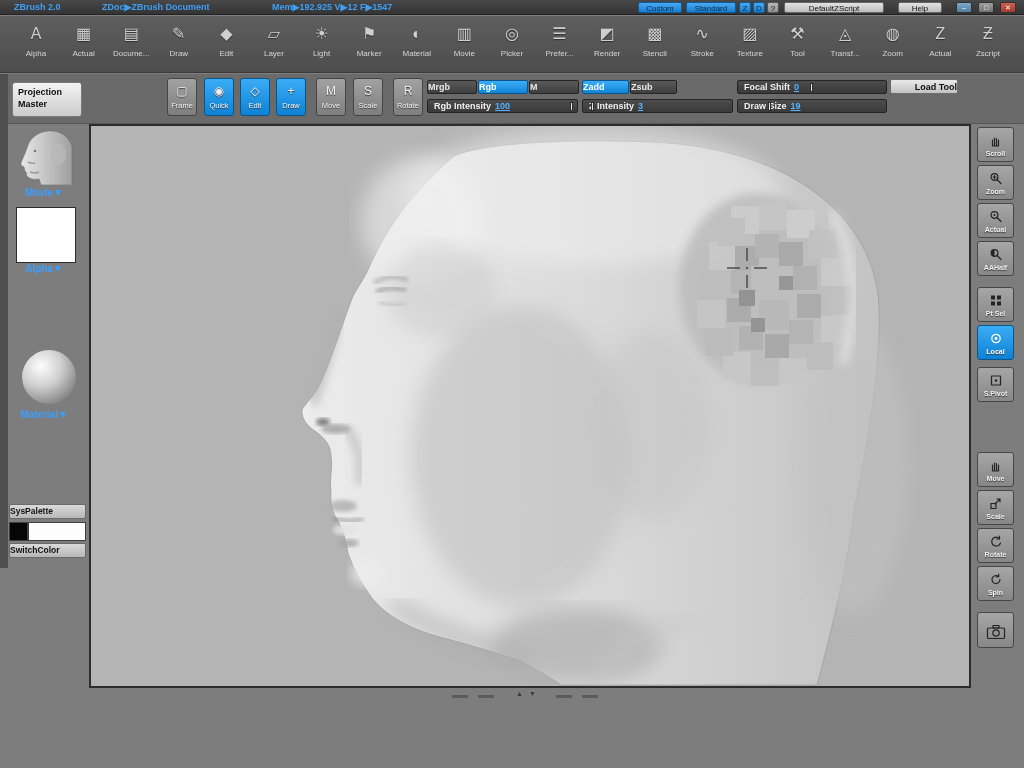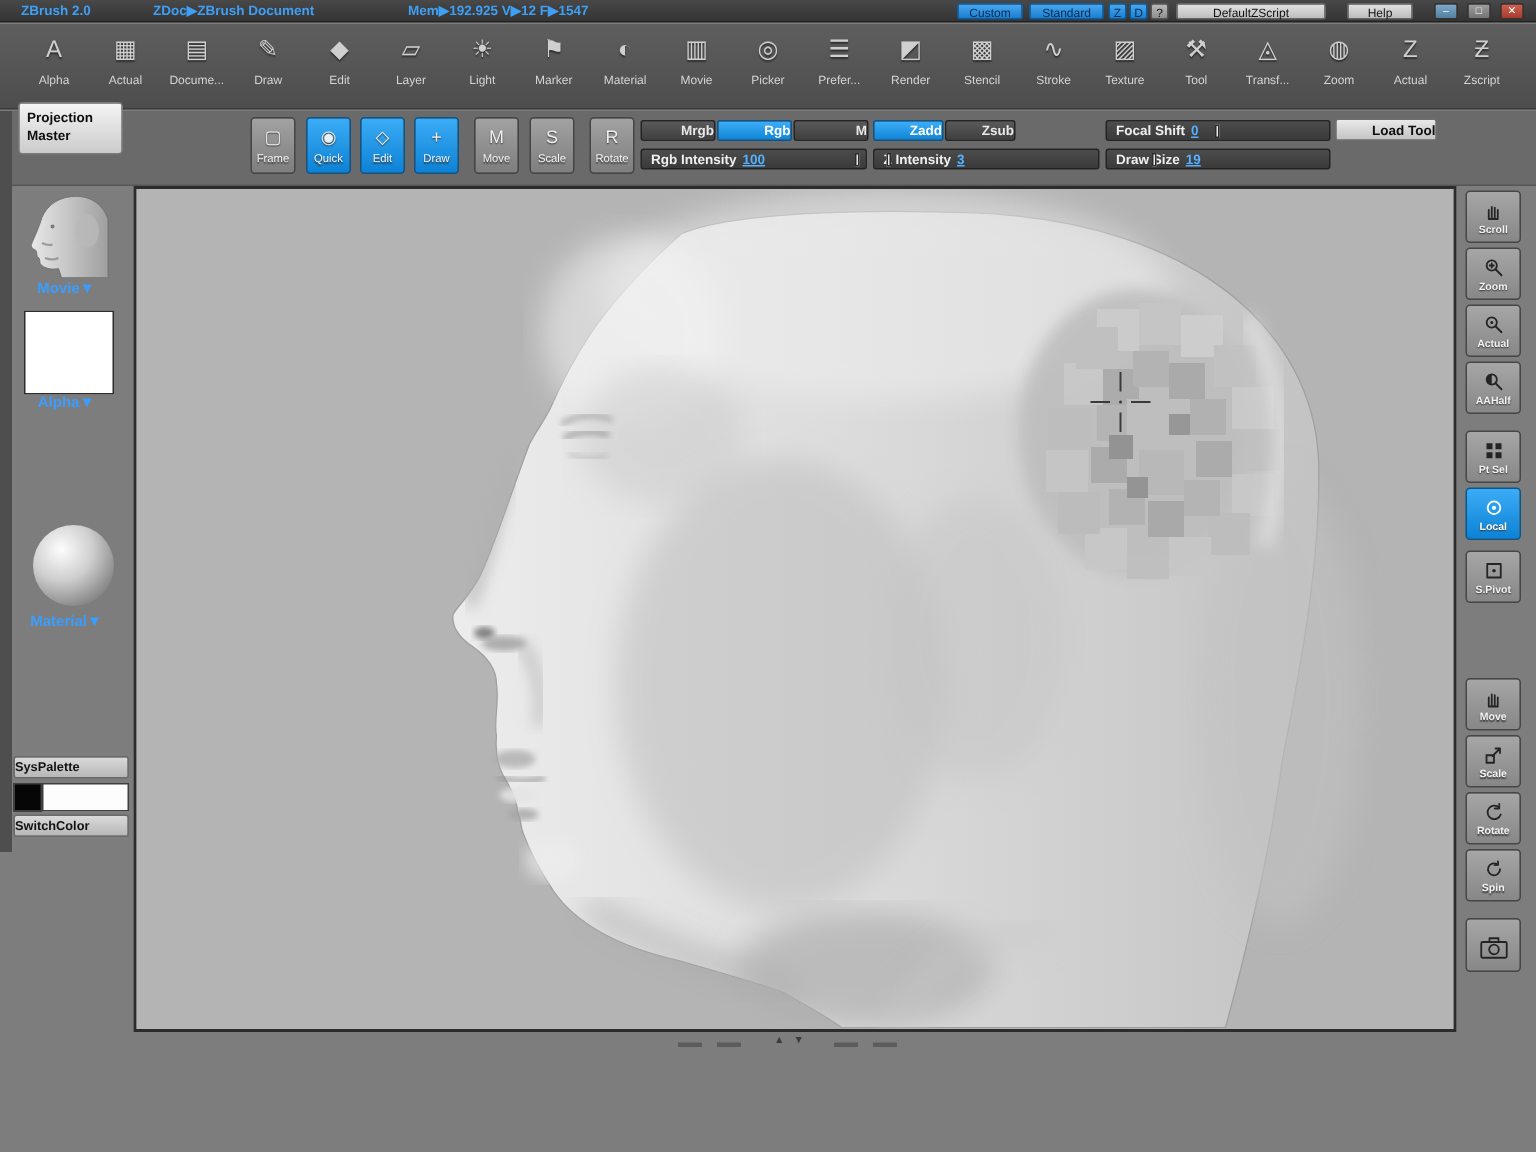--- a/index.html
+++ b/index.html
@@ -16,26 +16,26 @@
   .win-btn{position:absolute;top:2px;width:16px;height:11px;border-radius:2px;font-size:7px;line-height:10px;text-align:center;color:#fff;cursor:pointer;border:1px solid #333}
 
   
   #palettebar{position:absolute;left:0;top:16px;width:1024px;height:57px;background:linear-gradient(#5e5e5e,#4d4d4d);border-bottom:1px solid #3a3a3a;display:flex;justify-content:space-between;padding:5px 13px 0}
   .pal-item{width:46px;display:flex;flex-direction:column;align-items:center;cursor:pointer}
   .pal-icon{height:26px;font-size:16px;line-height:26px;color:#cfcfcf;text-shadow:0 1px 1px #2e2e2e}
   .pal-label{font-size:8px;color:#d4d4d4;margin-top:2px;white-space:nowrap}
 
   
   #shelf{position:absolute;left:0;top:74px;width:1024px;height:50px;background:#6a6a6a;border-bottom:1px solid #565656}
-  #proj-master{position:absolute;left:12px;top:68px;width:70px;height:35px;background:linear-gradient(#f4f4f4,#cbcbcb);border:1px solid #7a7a7a;border-radius:3px;font-size:9px;font-weight:bold;color:#0e0e0e;padding:3px 0 0 5px;line-height:1.35;cursor:pointer}
+  #proj-master{position:absolute;left:12px;top:82px;width:70px;height:35px;background:linear-gradient(#f4f4f4,#cbcbcb);border:1px solid #7a7a7a;border-radius:3px;font-size:9px;font-weight:bold;color:#0e0e0e;padding:3px 0 0 5px;line-height:1.35;cursor:pointer}
   .shelf-tool{position:absolute;top:78px;width:30px;height:38px;border-radius:3px;border:1px solid #454545;background:linear-gradient(#a2a2a2,#7e7e7e);display:flex;flex-direction:column;align-items:center;cursor:pointer}
   .shelf-tool.active{background:linear-gradient(#3bacf6,#0d82d5);border-color:#0a568c}
   .st-icon{font-size:12px;color:#efefef;height:22px;line-height:24px;text-shadow:0 1px 1px #333}
   .st-label{font-size:7.5px;color:#f4f4f4;text-shadow:0 1px 1px #333}
-  .mode-btn{position:absolute;top:80px;height:14px;background:linear-gradient(#5a5a5a,#3f3f3f);border:1px solid #242424;border-radius:2px;color:#e8e8e8;font-size:9px;font-weight:bold;text-align:right;line-height:12px;cursor:pointer}
+  .mode-btn{position:absolute;top:80px;height:14px;background:linear-gradient(#5a5a5a,#3f3f3f);border:1px solid #242424;border-radius:2px;color:#e8e8e8;font-size:9px;font-weight:bold;text-align:left;line-height:12px;cursor:pointer}
   .mode-btn.active{background:linear-gradient(#3dadf7,#0f85d7);color:#fff;border-color:#0a568c}
   .slider{position:absolute;height:14px;background:linear-gradient(#4c4c4c,#3a3a3a);border:1px solid #242424;border-radius:2px;font-size:9px;font-weight:bold;line-height:12px;color:#efefef;padding-left:6px;cursor:pointer;white-space:nowrap}
   .sl-value{color:#55b1ff;margin-left:4px;text-decoration:underline}
   .sl-handle{position:absolute;top:2px;width:3px;height:9px;background:#e9e9e9;border:1px solid #2b2b2b}
   #load-tool{position:absolute;left:890px;top:79px;width:68px;height:15px;background:linear-gradient(#e9e9e9,#c3c3c3);border:1px solid #6e6e6e;border-radius:2px;font-size:9px;font-weight:bold;color:#101010;text-align:right;line-height:14px;cursor:pointer}
 
   
   #left-strip{position:absolute;left:0;top:74px;width:8px;height:494px;background:#4e4e4e}
   .blue-label{position:absolute;left:0;width:88px;text-align:center;font-size:10px;font-weight:bold;color:#3b9eff;cursor:pointer}
   #tool-thumb{position:absolute;left:14px;top:128px;width:62px;height:57px;cursor:pointer}

